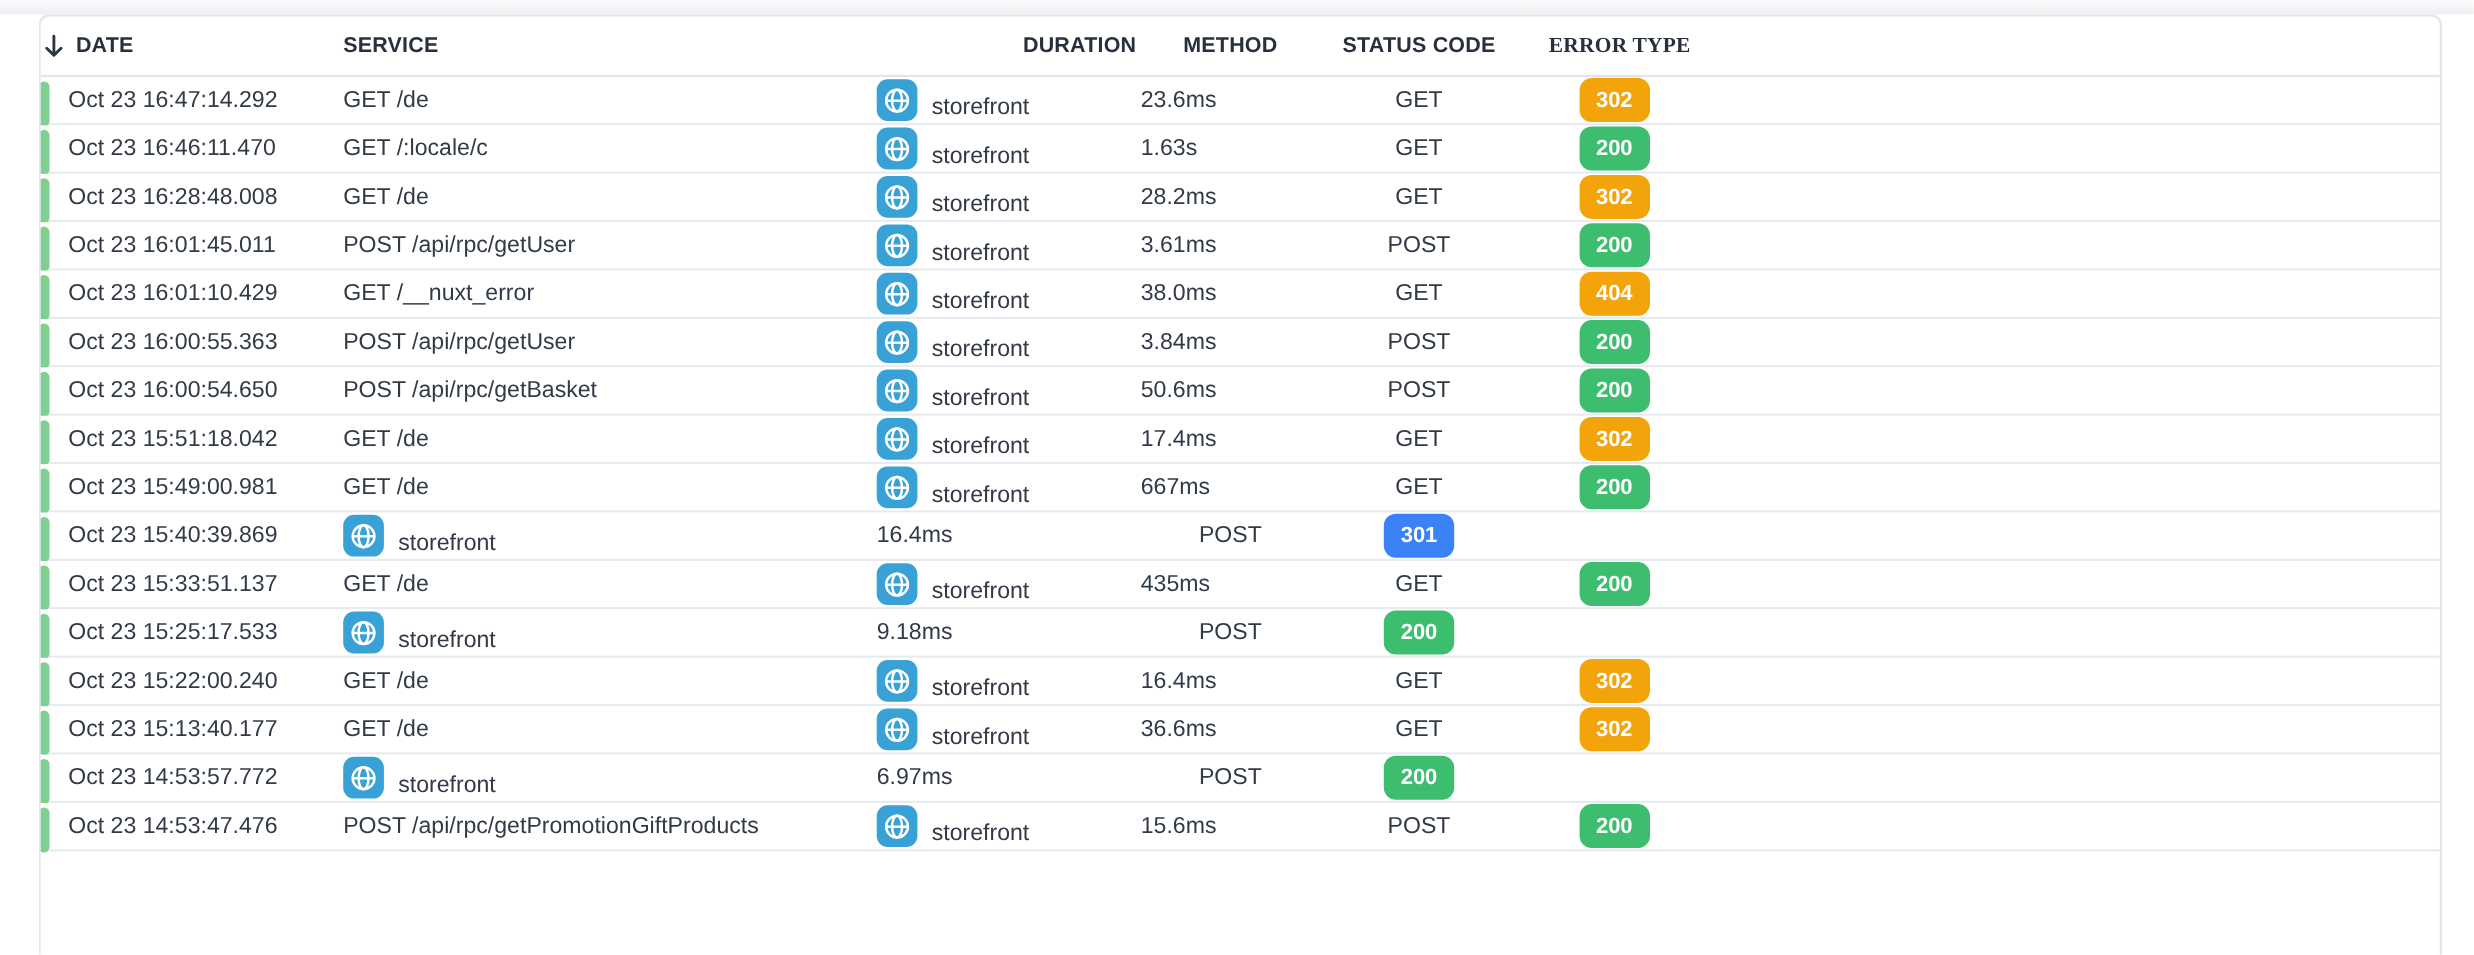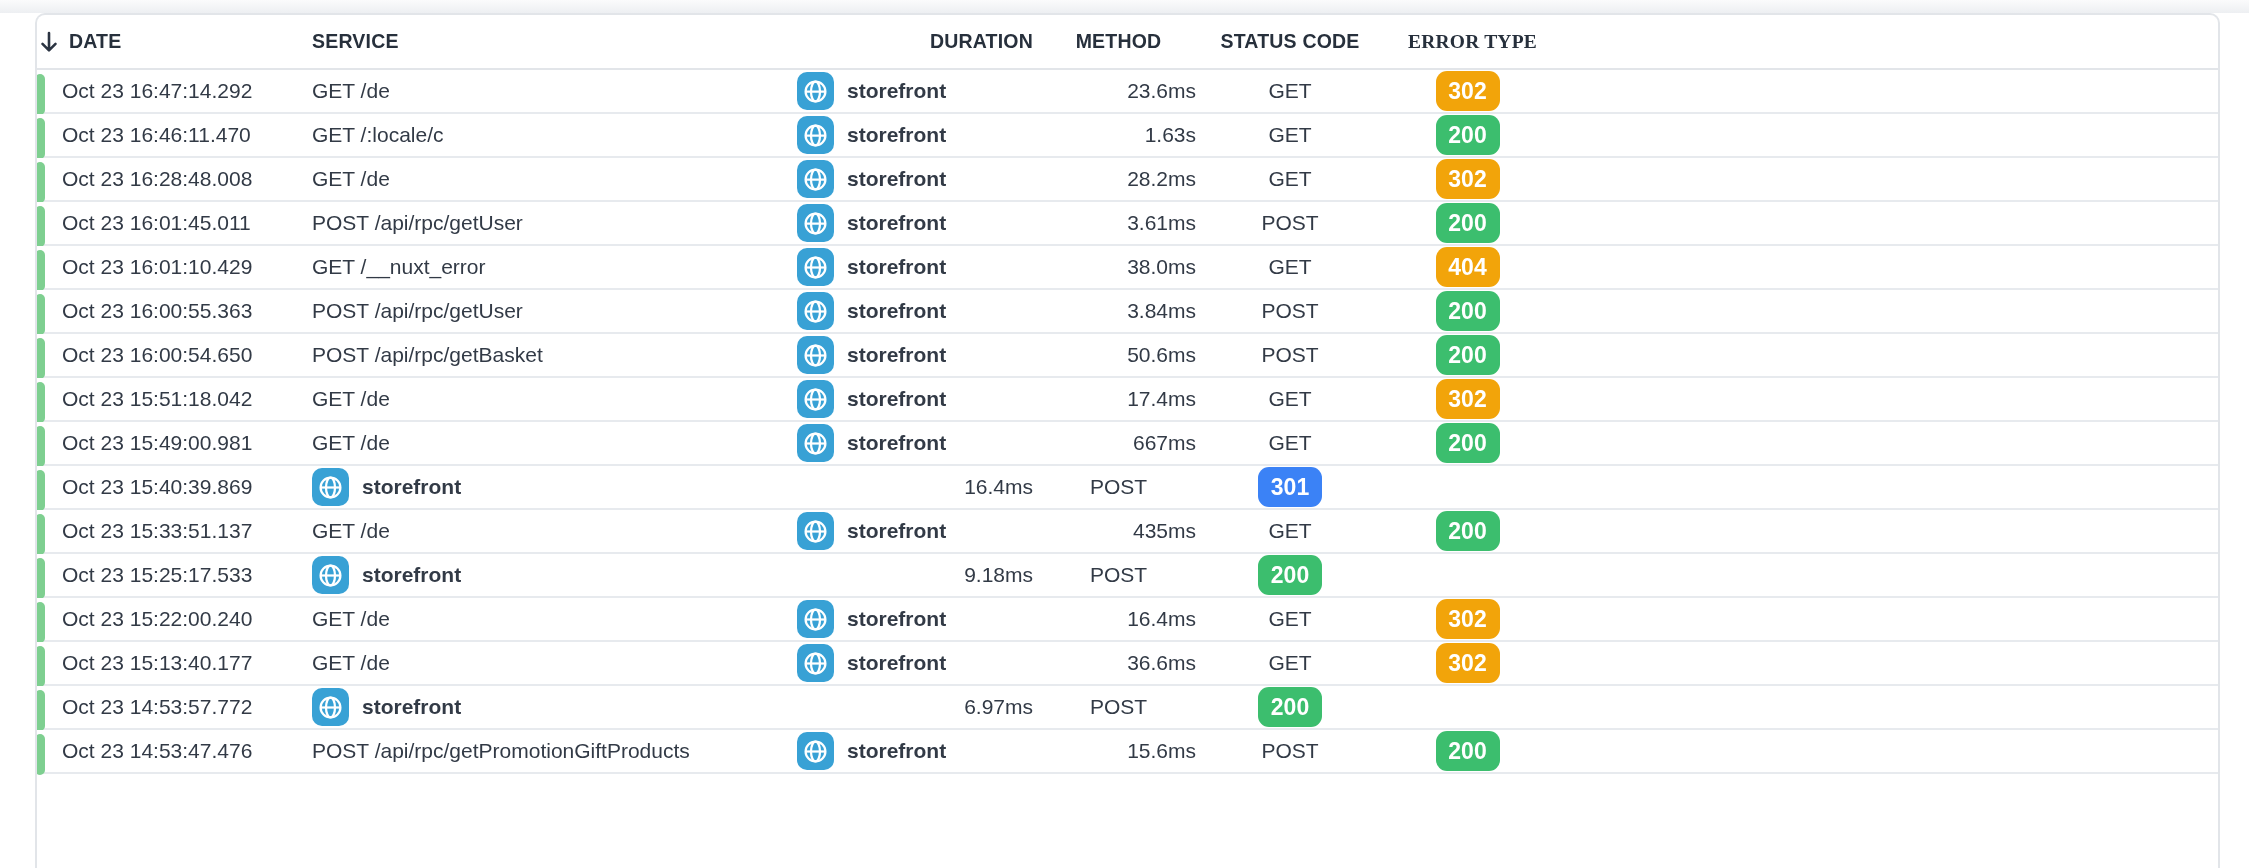--- a/index.html
+++ b/index.html
@@ -19,31 +19,31 @@
   .h-date { display:flex; align-items:center; gap:9px; padding-left:1px; }
   .h-duration { text-align:right; padding-right:4px; }
   .h-method, .h-status { text-align:center; }
   .h-error { padding-left:28px;font-family:Liberation Serif, serif; }
   .row { position:relative; height:44px; border-bottom:2px solid #e7eaee;
          background:#fff; cursor:pointer; font-size:21px; color:#323a46; }
   .pill { position:absolute; left:-2px; top:4px; width:10px; height:41px;
           border-radius:5px; }
   .c-date { padding-left:25px; white-space:nowrap; }
   .c-resource { white-space:nowrap; overflow:hidden; text-overflow:ellipsis; }
-  .c-service { display:flex; align-items:center; gap:13px;font-weight:bold; }
+  .c-service { display:flex; align-items:flex-end; gap:13px; }
   .service-icon { width:37px; height:38px; border-radius:10px;
                   display:flex; align-items:center; justify-content:center;
                   flex:0 0 auto; }
-  .c-duration { text-align:right; padding-right:4px; white-space:nowrap; }
+  .c-duration { padding-right:4px; white-space:nowrap; }
   .c-method { text-align:center; }
   .c-status { text-align:center; }
   .c-error { padding-left:28px; }
   .badge { display:inline-block; min-width:64px; height:40px; line-height:40px;
            padding:0 10px; border-radius:11px; color:#ffffff; font-weight:bold;
-           font-size:23px; text-align:center; vertical-align:middle; }
+           font-size:20px; text-align:center; vertical-align:middle; }
   .sort-icon { display:inline-flex; align-items:center; }
 </style>
 </head>
 <body>
 
 <div class="top-strip"></div>
 
 <div class="card">
   <div class="grid thead">
     <div class="hcell h-date">

